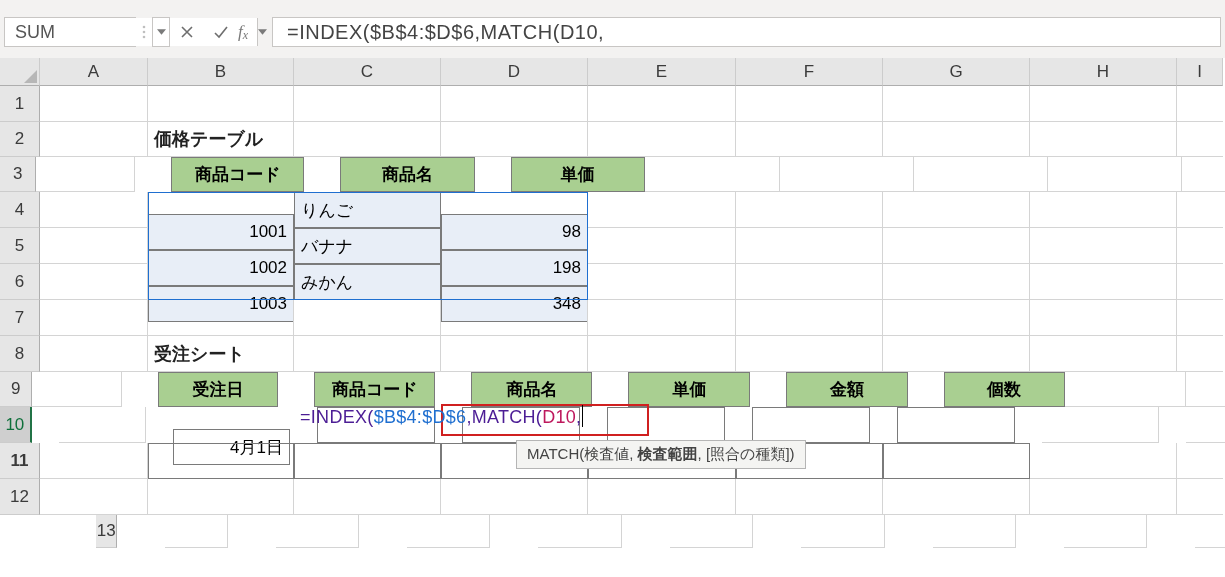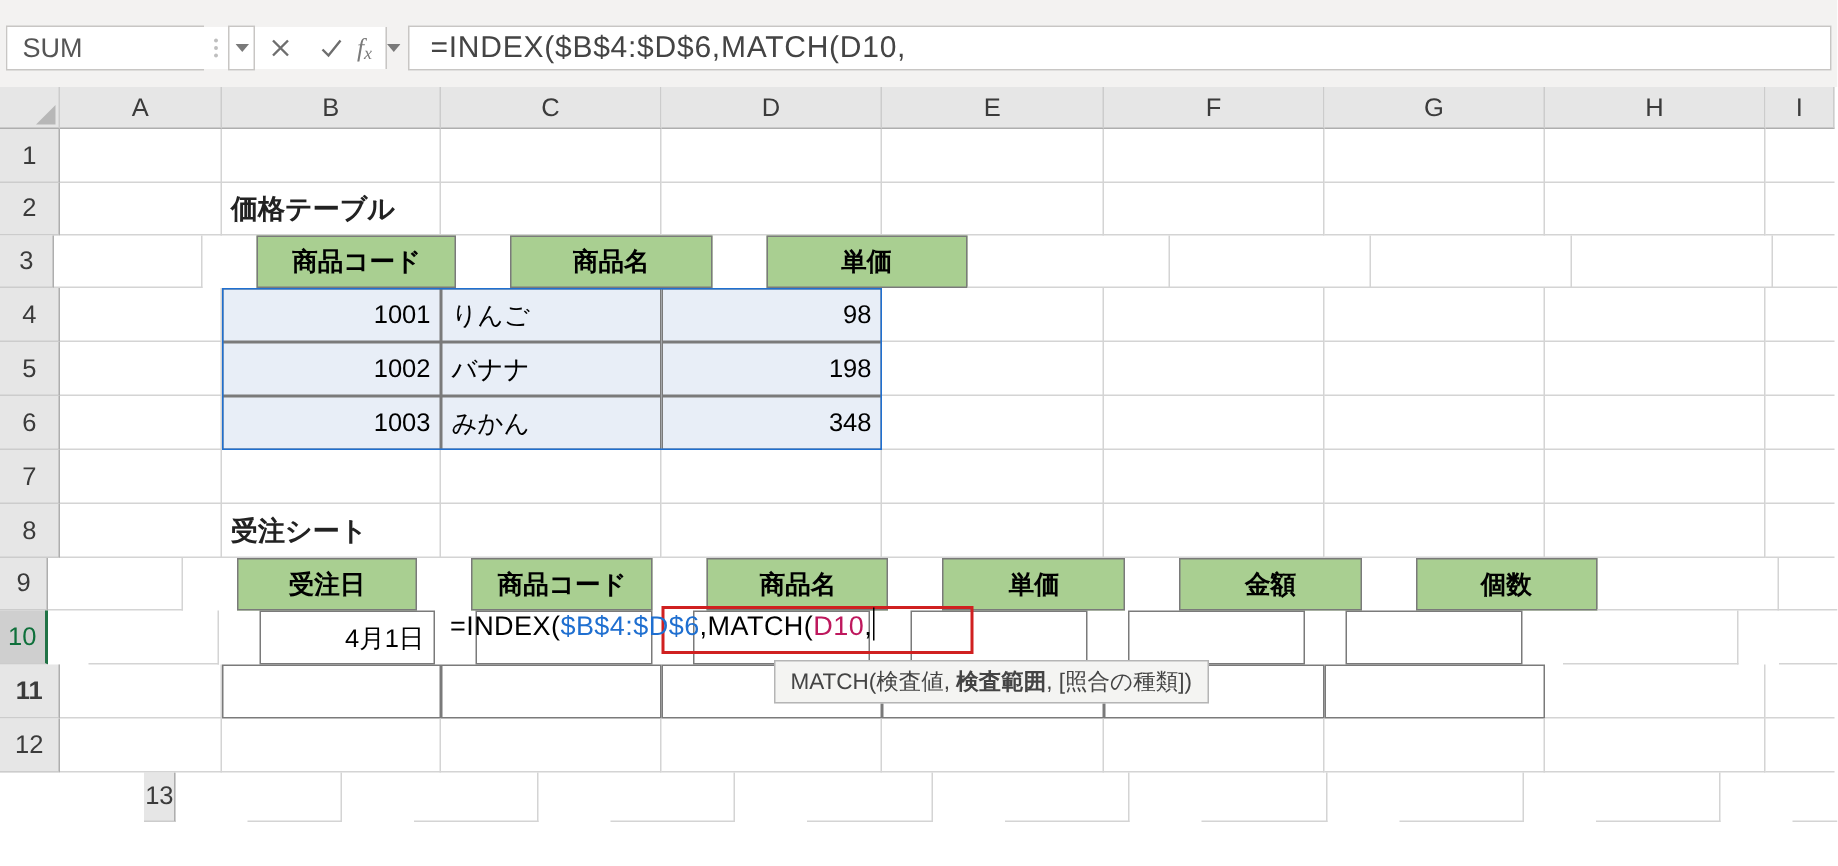--- a/index.html
+++ b/index.html
@@ -37,32 +37,32 @@
 
   
   .r1h { height: 36px; } .r2h { height: 35px; } .r3h { height: 35px; } .r4h { height: 36px; }
   .r5h { height: 36px; } .r6h { height: 36px; } .r7h { height: 36px; } .r8h { height: 36px; }
   .r9h { height: 35px; } .r10h { height: 36px; gap: 27px; } .r11h { height: 36px; font-weight: bold; } .r12h { height: 36px; } .r13h { height: 33px; margin-left: 48px; }
 
   
   .bold { font-weight: 700; font-size: 18px; color: #222; }
   .thead { background: #a9cf91; border: 1px solid #7a7a7a; font-weight: 700; justify-content: center; font-size: 17px; margin-left: 36px; }
   .tcell { border: 1px solid #7a7a7a; }
-  .num { justify-content: flex-end; }
+  .num { justify-content: flex-end; margin-top: 22px; }
   .range-sel { background: #e8eef7; }
 
   
   .range-box { position: absolute; border: 1.5px solid #1f6fd0; pointer-events: none; left: 148px; top: 134px; width: 440px; height: 108px; }
 
   
   .active-box { position: absolute; border: 2px solid #d02020; pointer-events: none; left: 441px; top: 346px; width: 208px; height: 32px; }
 
   
   .formula-over { position: absolute; left: 300px; top: 347px; font-size: 18px; letter-spacing: 0.3px; white-space: nowrap; }
-  .seg-fn { color: #000000; }
+  .seg-fn { color: #4c1d95; }
   .seg-blue { color: #1f6fd0; }
   .seg-red { color: #be185d; }
 
   
   .caret { display: inline-block; width: 1px; height: 22px; background: #000; margin-left: 1px; vertical-align: -4px; animation: blink 1s steps(1) infinite; }
   @keyframes blink { 50% { opacity: 0; } }
 
   
   .tip { position: absolute; left: 516px; top: 382px; background: #f4f4f2; border: 1px solid #b5b5b5; padding: 4px 10px; font-size: 15px; color: #444; }
   .tip b { font-weight: 700; }

